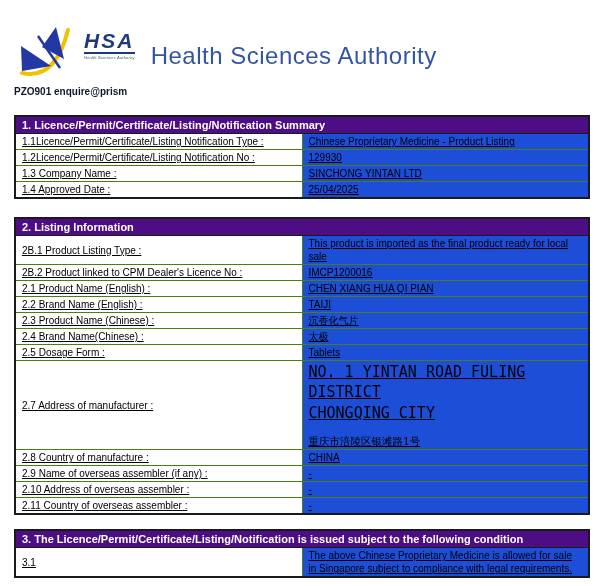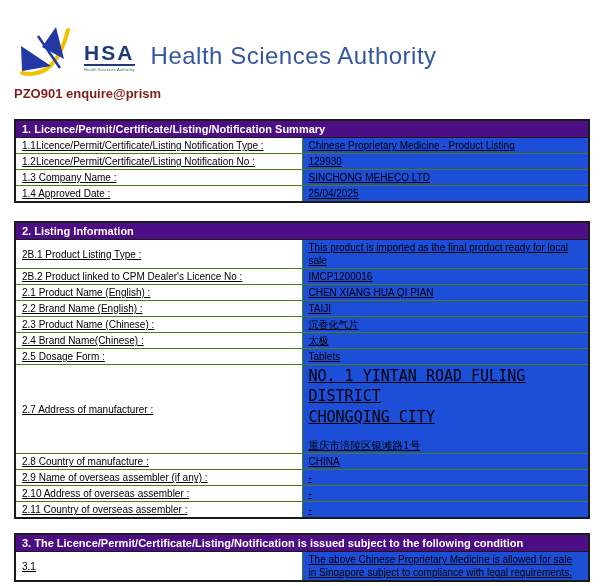--- a/index.html
+++ b/index.html
@@ -4,32 +4,32 @@
 <style>
   html,body{margin:0;padding:0;background:#fff;}
   body{
     width:600px;height:586px;
     font-family:"Liberation Sans","DejaVu Sans",sans-serif;
     color:#000;position:relative;overflow:hidden;
   }
   
   .masthead{display:flex;align-items:flex-end;padding:24px 0 0 18px;}
   .logo-mark{width:64px;height:52px;flex:0 0 auto;}
-  .hsa-block{margin-left:2px;margin-bottom:4px;}
+  .hsa-block{margin-left:2px;margin-bottom:16px;font-style:italic;}
   .hsa-word{
     font-size:21px;font-weight:bold;color:#1e3a7a;letter-spacing:2px;
     border-bottom:2px solid #1e3a7a;line-height:1;padding-bottom:1px;
   }
   .hsa-tagline{font-size:4px;color:#2e6b4f;letter-spacing:.2px;margin-top:1px;white-space:nowrap;}
   .app-title{
     font-size:24px;color:#35569e;margin-left:16px;margin-bottom:6px;
     letter-spacing:.5px;white-space:nowrap;
   }
   .ref-line{
-    margin:10px 0 0 14px;font-size:13px;font-weight:bold;color:#7f1d1d;
+    margin:10px 0 0 14px;font-size:10px;font-weight:bold;color:#0f172a;
   }
   
   .doc-table{
     border-collapse:collapse;width:576px;margin:18px 0 0 14px;
     border:2px solid #1a1a1a;table-layout:fixed;
   }
   .doc-table th{
     background:#4d0d85;color:#fff;text-align:left;
     font-size:11px;font-weight:bold;padding:2px 6px;
     border:1px solid #1a1a1a;
@@ -72,21 +72,21 @@
   <tr>
     <td class="lbl">1.1Licence/Permit/Certificate/Listing Notification Type :</td>
     <td class="val">Chinese Proprietary Medicine - Product Listing</td>
   </tr>
   <tr>
     <td class="lbl">1.2Licence/Permit/Certificate/Listing Notification No :</td>
     <td class="val">129930</td>
   </tr>
   <tr>
     <td class="lbl">1.3 Company Name :</td>
-    <td class="val">SINCHONG MEHECO LTD</td>
+    <td class="val">SINCHONG YINTAN LTD</td>
   </tr>
   <tr>
     <td class="lbl">1.4 Approved Date :</td>
     <td class="val">25/04/2025</td>
   </tr>
 </tbody>
   </table>
 
 <table class="doc-table t2">
   <tbody>

